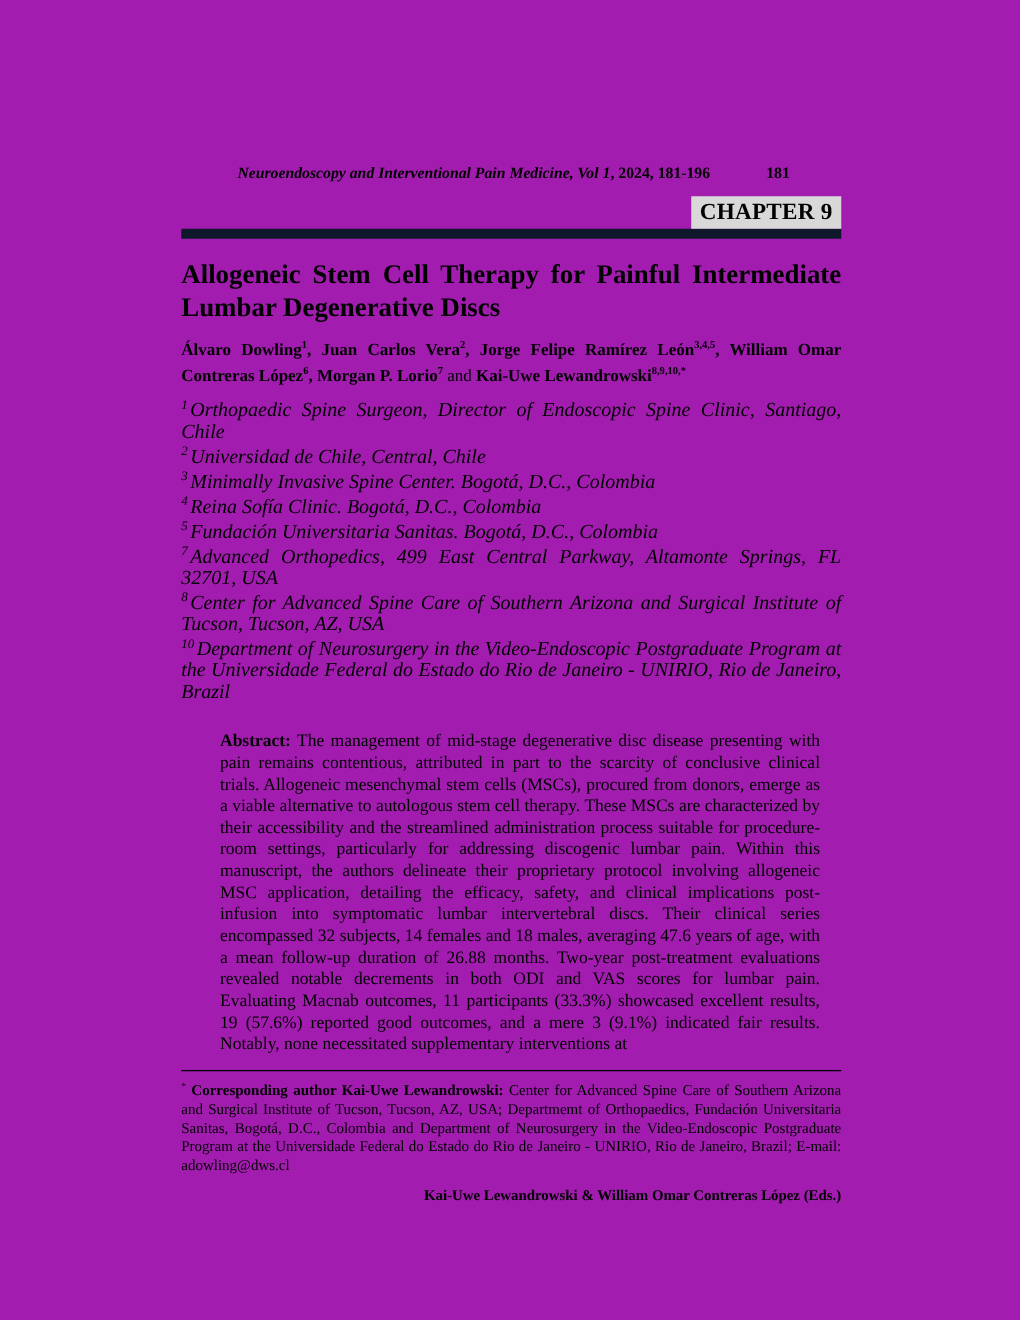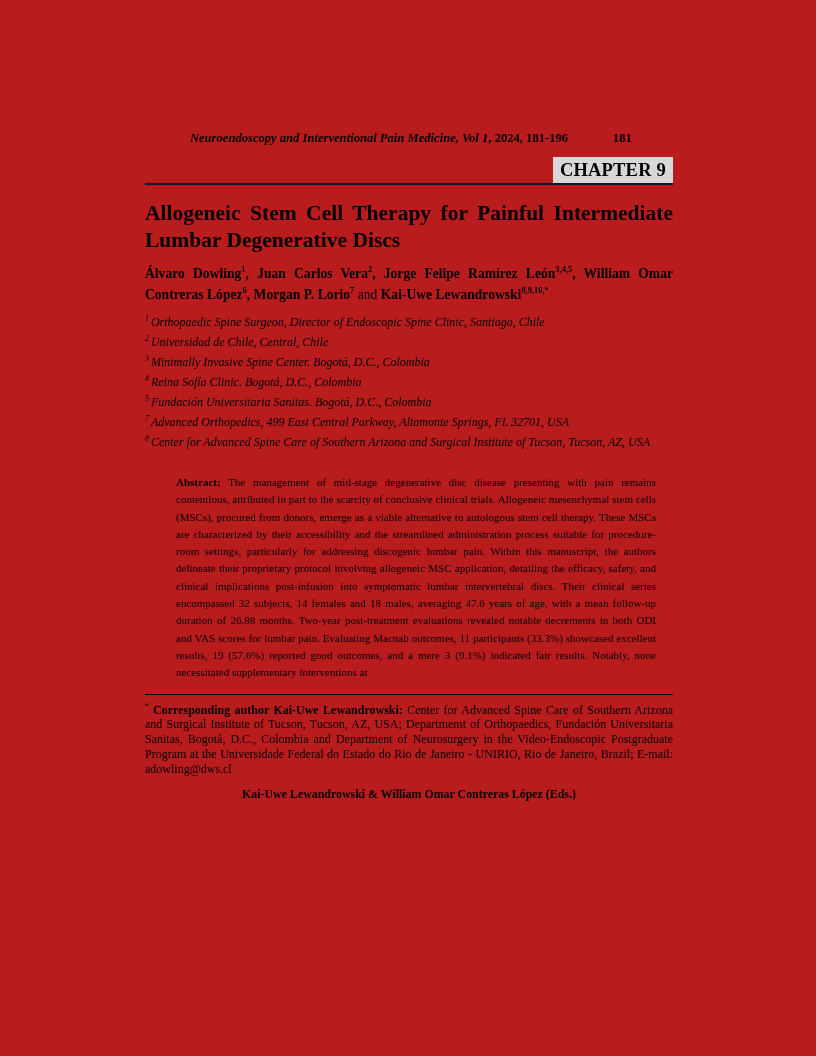--- a/index.html
+++ b/index.html
@@ -1,21 +1,21 @@
 <!DOCTYPE html>
 <html><head>
 <meta charset="utf-8">
 <style>
   html, body { margin: 0; padding: 0; background: #888; }
   .page {
     position: relative;
     width: 816px;
     height: 1056px;
     margin: 0 auto;
-    background: #b91c1c;
+    background: #a21caf;
     font-family: "Liberation Serif", serif;
     color: #000000;
     overflow: hidden;
   }
   .content {
     position: absolute;
     left: 145px;
     top: 131px;
     width: 528px;
   }
@@ -26,21 +26,21 @@
     font-size: 12.6px;
     font-weight: bold;
     line-height: 15px;
   }
   .running-header .journal { flex: 1; text-align: center; }
   .running-header .journal .ital { font-style: italic; }
   .running-header .pageno { width: 60px; text-align: left; }
   
   .chapter-row {
     margin-top: 11px;
-    border-bottom: 2px solid #0f172a;
+    border-bottom: 8px solid #0f172a;
     text-align: right;
   }
   .chapter-box {
     display: inline-block;
     background: #d8d8d8;
     font-size: 18.5px;
     font-weight: bold;
     padding: 3px 7px 2px 7px;
     letter-spacing: 0.2px;
   }
@@ -59,31 +59,31 @@
     font-weight: bold;
     line-height: 20.5px;
     text-align: justify;
   }
   .authors sup { font-size: 0.62em; line-height: 0; }
   .authors .sep-normal { font-weight: normal; }
   
   .affiliations { margin-top: 9px; }
   .affiliations p {
     margin: 0 0 3px 0;
-    font-size: 12px;
+    font-size: 16px;
     font-style: italic;
     line-height: 17px;
     text-align: justify;
   }
   .affiliations p sup { font-size: 0.65em; line-height: 0; margin-right: 2px; }
   .affiliations p.stretch-last { text-align-last: justify; }
   
   .abstract {
     margin: 23px 17px 0 31px;
-    font-size: 11px;
+    font-size: 14px;
     line-height: 17.3px;
     text-align: justify;
   }
   .abstract .abs-label { font-weight: bold; }
   
   .footnote-sep {
     margin-top: 12px;
     border: none;
     border-top: 1.6px solid #000;
   }
@@ -91,21 +91,21 @@
     margin-top: 4px;
     font-size: 12px;
     line-height: 14.8px;
     text-align: justify;
   }
   .footnote sup { font-size: 0.62em; line-height: 0; }
   .footnote .fn-label { font-weight: bold; }
   
   .book-footer {
     margin-top: 10px;
-    text-align: center;
+    text-align: right;
     font-size: 11.9px;
     font-weight: bold;
     line-height: 15.5px;
   }
 </style>
 </head>
 <body>
 
 <div class="page">
   <div class="content">
@@ -128,20 +128,21 @@
     </div>
 
     <div class="affiliations">
       <p><sup>1</sup><span>Orthopaedic Spine Surgeon, Director of Endoscopic Spine Clinic, Santiago, Chile</span></p>
       <p><sup>2</sup><span>Universidad de Chile, Central, Chile</span></p>
       <p><sup>3</sup><span>Minimally Invasive Spine Center. Bogotá, D.C., Colombia</span></p>
       <p><sup>4</sup><span>Reina Sofía Clinic. Bogotá, D.C., Colombia</span></p>
       <p><sup>5</sup><span>Fundación Universitaria Sanitas. Bogotá, D.C., Colombia</span></p>
       <p><sup>7</sup><span>Advanced Orthopedics, 499 East Central Parkway, Altamonte Springs, FL 32701, USA</span></p>
       <p><sup>8</sup><span>Center for Advanced Spine Care of Southern Arizona and Surgical Institute of Tucson, Tucson, AZ, USA</span></p>
+      <p class="stretch-last"><sup>10</sup><span>Department of Neurosurgery in the Video-Endoscopic Postgraduate Program at the Universidade Federal do Estado do Rio de Janeiro - UNIRIO, Rio de Janeiro, Brazil</span></p>
     </div>
 
     <div class="abstract">
       <span class="abs-label">Abstract:</span>
       <span>The management of mid-stage degenerative disc disease presenting with pain remains contentious, attributed in part to the scarcity of conclusive clinical trials. Allogeneic mesenchymal stem cells (MSCs), procured from donors, emerge as a viable alternative to autologous stem cell therapy. These MSCs are characterized by their accessibility and the streamlined administration process suitable for procedure-room settings, particularly for addressing discogenic lumbar pain. Within this manuscript, the authors delineate their proprietary protocol involving allogeneic MSC application, detailing the efficacy, safety, and clinical implications post-infusion into symptomatic lumbar intervertebral discs. Their clinical series encompassed 32 subjects, 14 females and 18 males, averaging 47.6 years of age, with a mean follow-up duration of 26.88 months. Two-year post-treatment evaluations revealed notable decrements in both ODI and VAS scores for lumbar pain. Evaluating Macnab outcomes, 11 participants (33.3%) showcased excellent results, 19 (57.6%) reported good outcomes, and a mere 3 (9.1%) indicated fair results. Notably, none necessitated supplementary interventions at</span>
     </div>
 
     <hr class="footnote-sep">
     <div class="footnote">
       <sup>*</sup>

